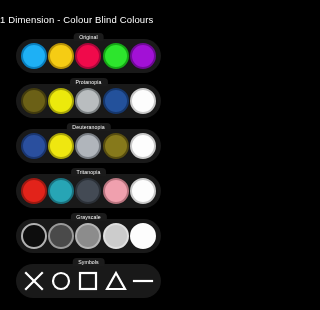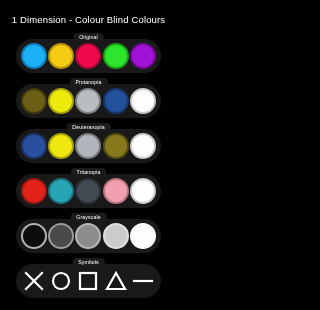--- a/index.html
+++ b/index.html
@@ -15,21 +15,21 @@
     -webkit-font-smoothing: antialiased;
   }
   .screen {
     position: relative;
     width: 177px;
     height: 310px;
     background: #000000;
     box-sizing: border-box;
   }
   .page-title {
-    text-align: center;
+    text-align: left;
     color: #ffffff;
     font-size: 9.5px;
     letter-spacing: 0.15px;
     line-height: 12px;
     padding-top: 14px;
     white-space: nowrap;
     font-family: "Liberation Sans", sans-serif;
   }
   .rows {
     margin-top: 7px;

